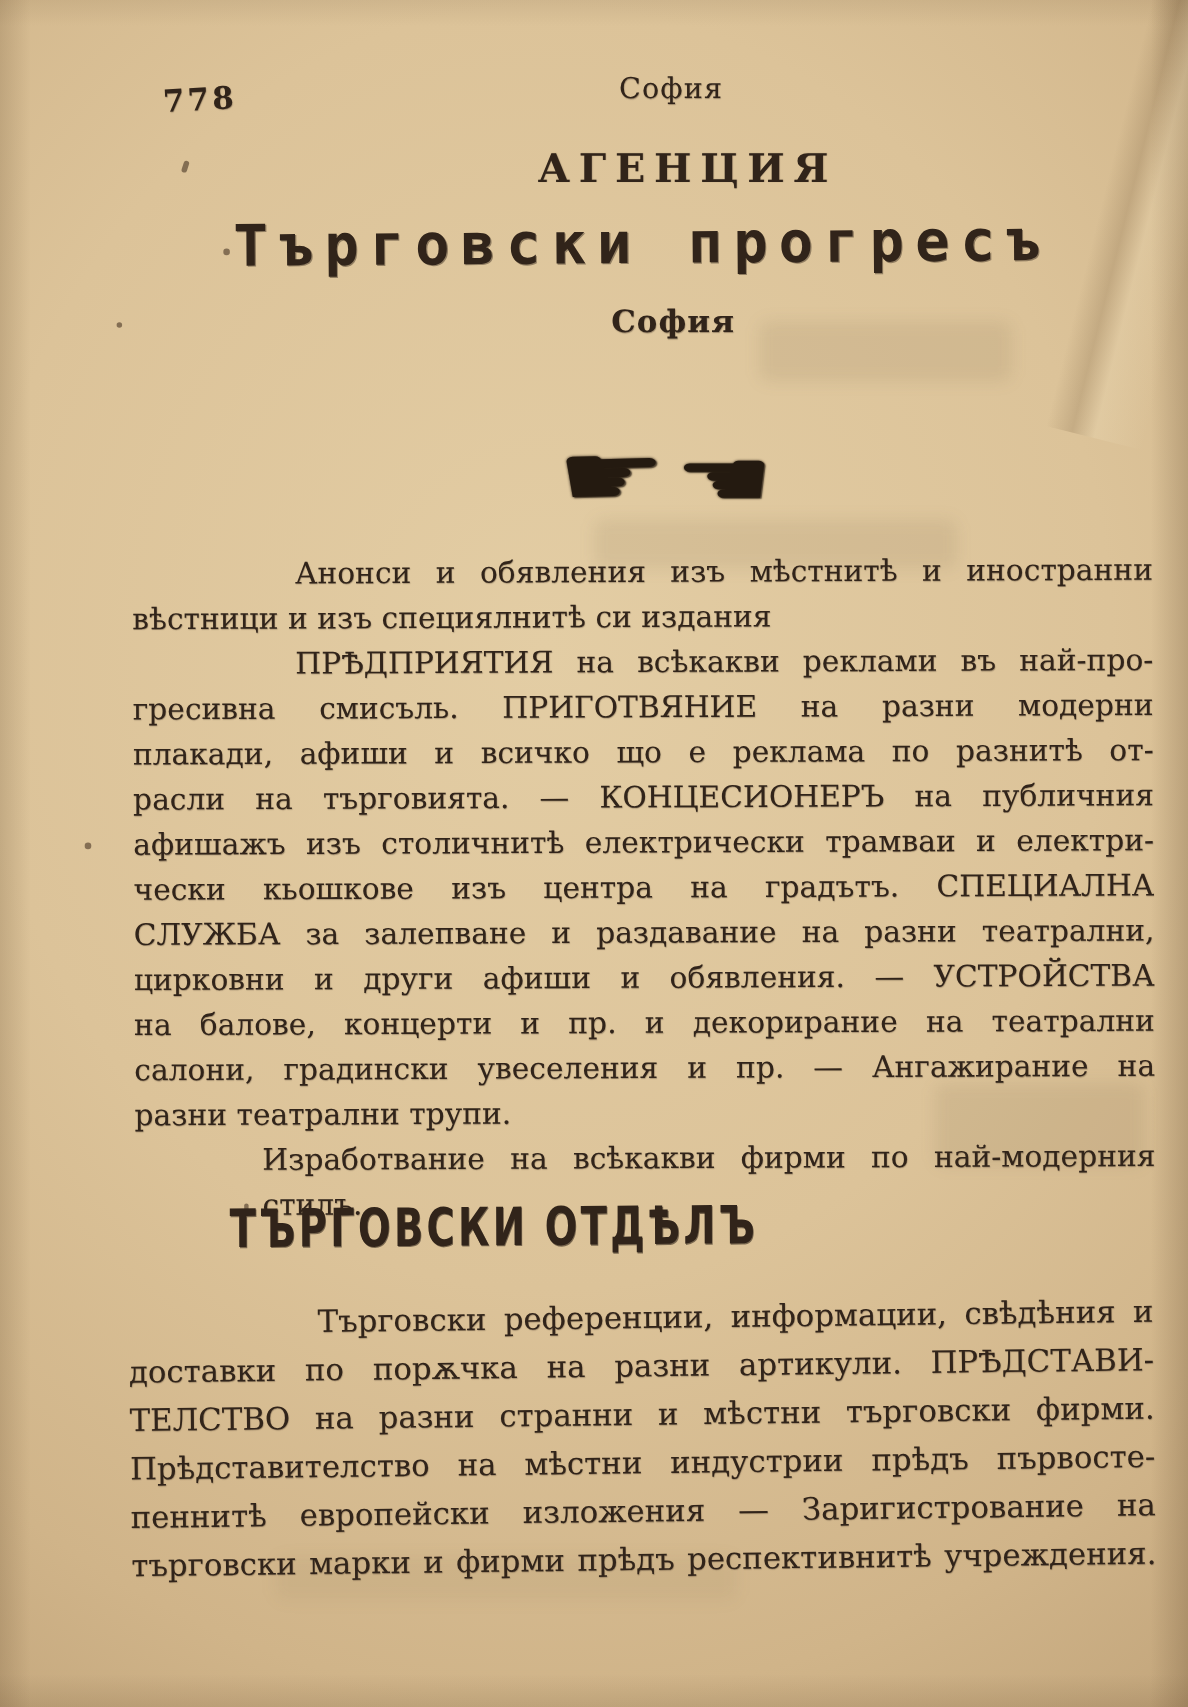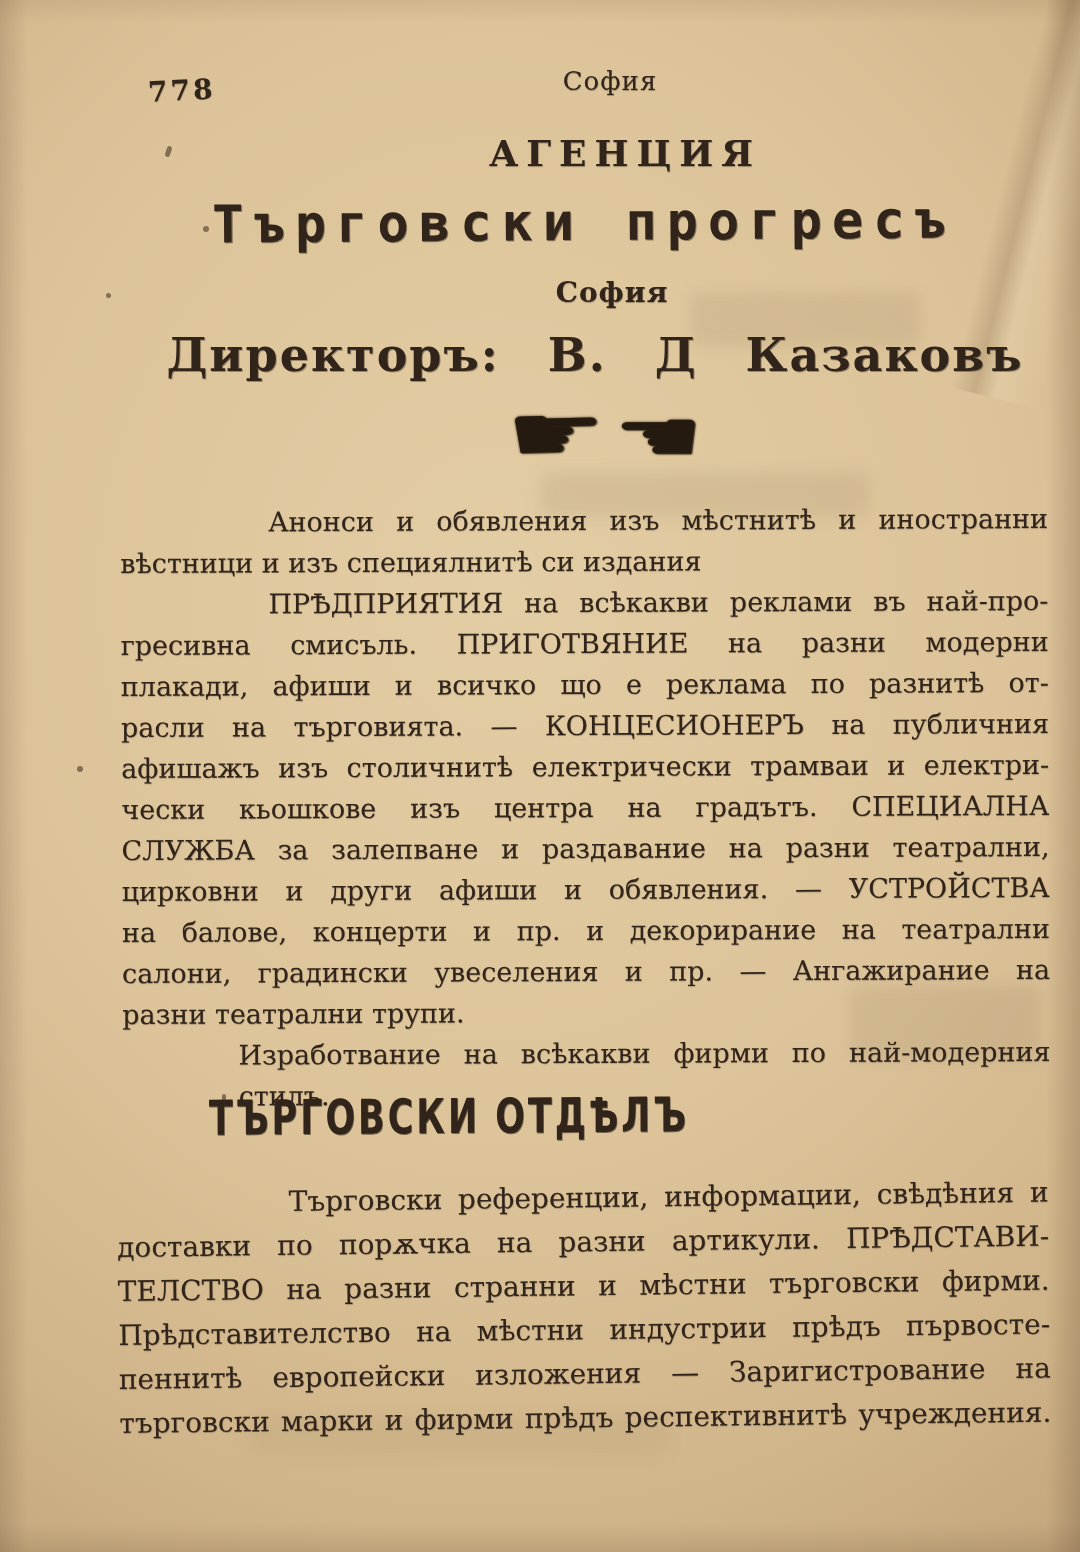--- a/index.html
+++ b/index.html
@@ -112,21 +112,20 @@
   <div class="speck" style="left:106px;top:293px;width:5px;height:5px;"></div>
   <div class="speck" style="left:77px;top:766px;width:6px;height:6px;"></div>
   <div class="speck" style="left:222px;top:1094px;width:4px;height:10px;border-radius:2px;"></div>
 
   <div class="pageno ink">778</div>
   <div class="runhead ink">София</div>
 
   <div class="agency-label ink">АГЕНЦИЯ</div>
   <div class="agency-title">Търговски прогресъ</div>
   <div class="city ink">София</div>
-  <div class="director">Директоръ: В. Д Казаковъ</div>
 
   <div class="banner">
     <span class="manicule left">☛</span>
     <span class="manicule right">☚</span>
   </div>
 
   <div class="para ink" id="para1">
       <div class="line justify ind-a">Анонси и обявления изъ мѣстнитѣ и иностранни</div>
       <div class="line">вѣстници и изъ специялнитѣ си издания</div>
       <div class="line justify ind-a">ПРѢДПРИЯТИЯ на всѣкакви реклами въ най-про-</div>

